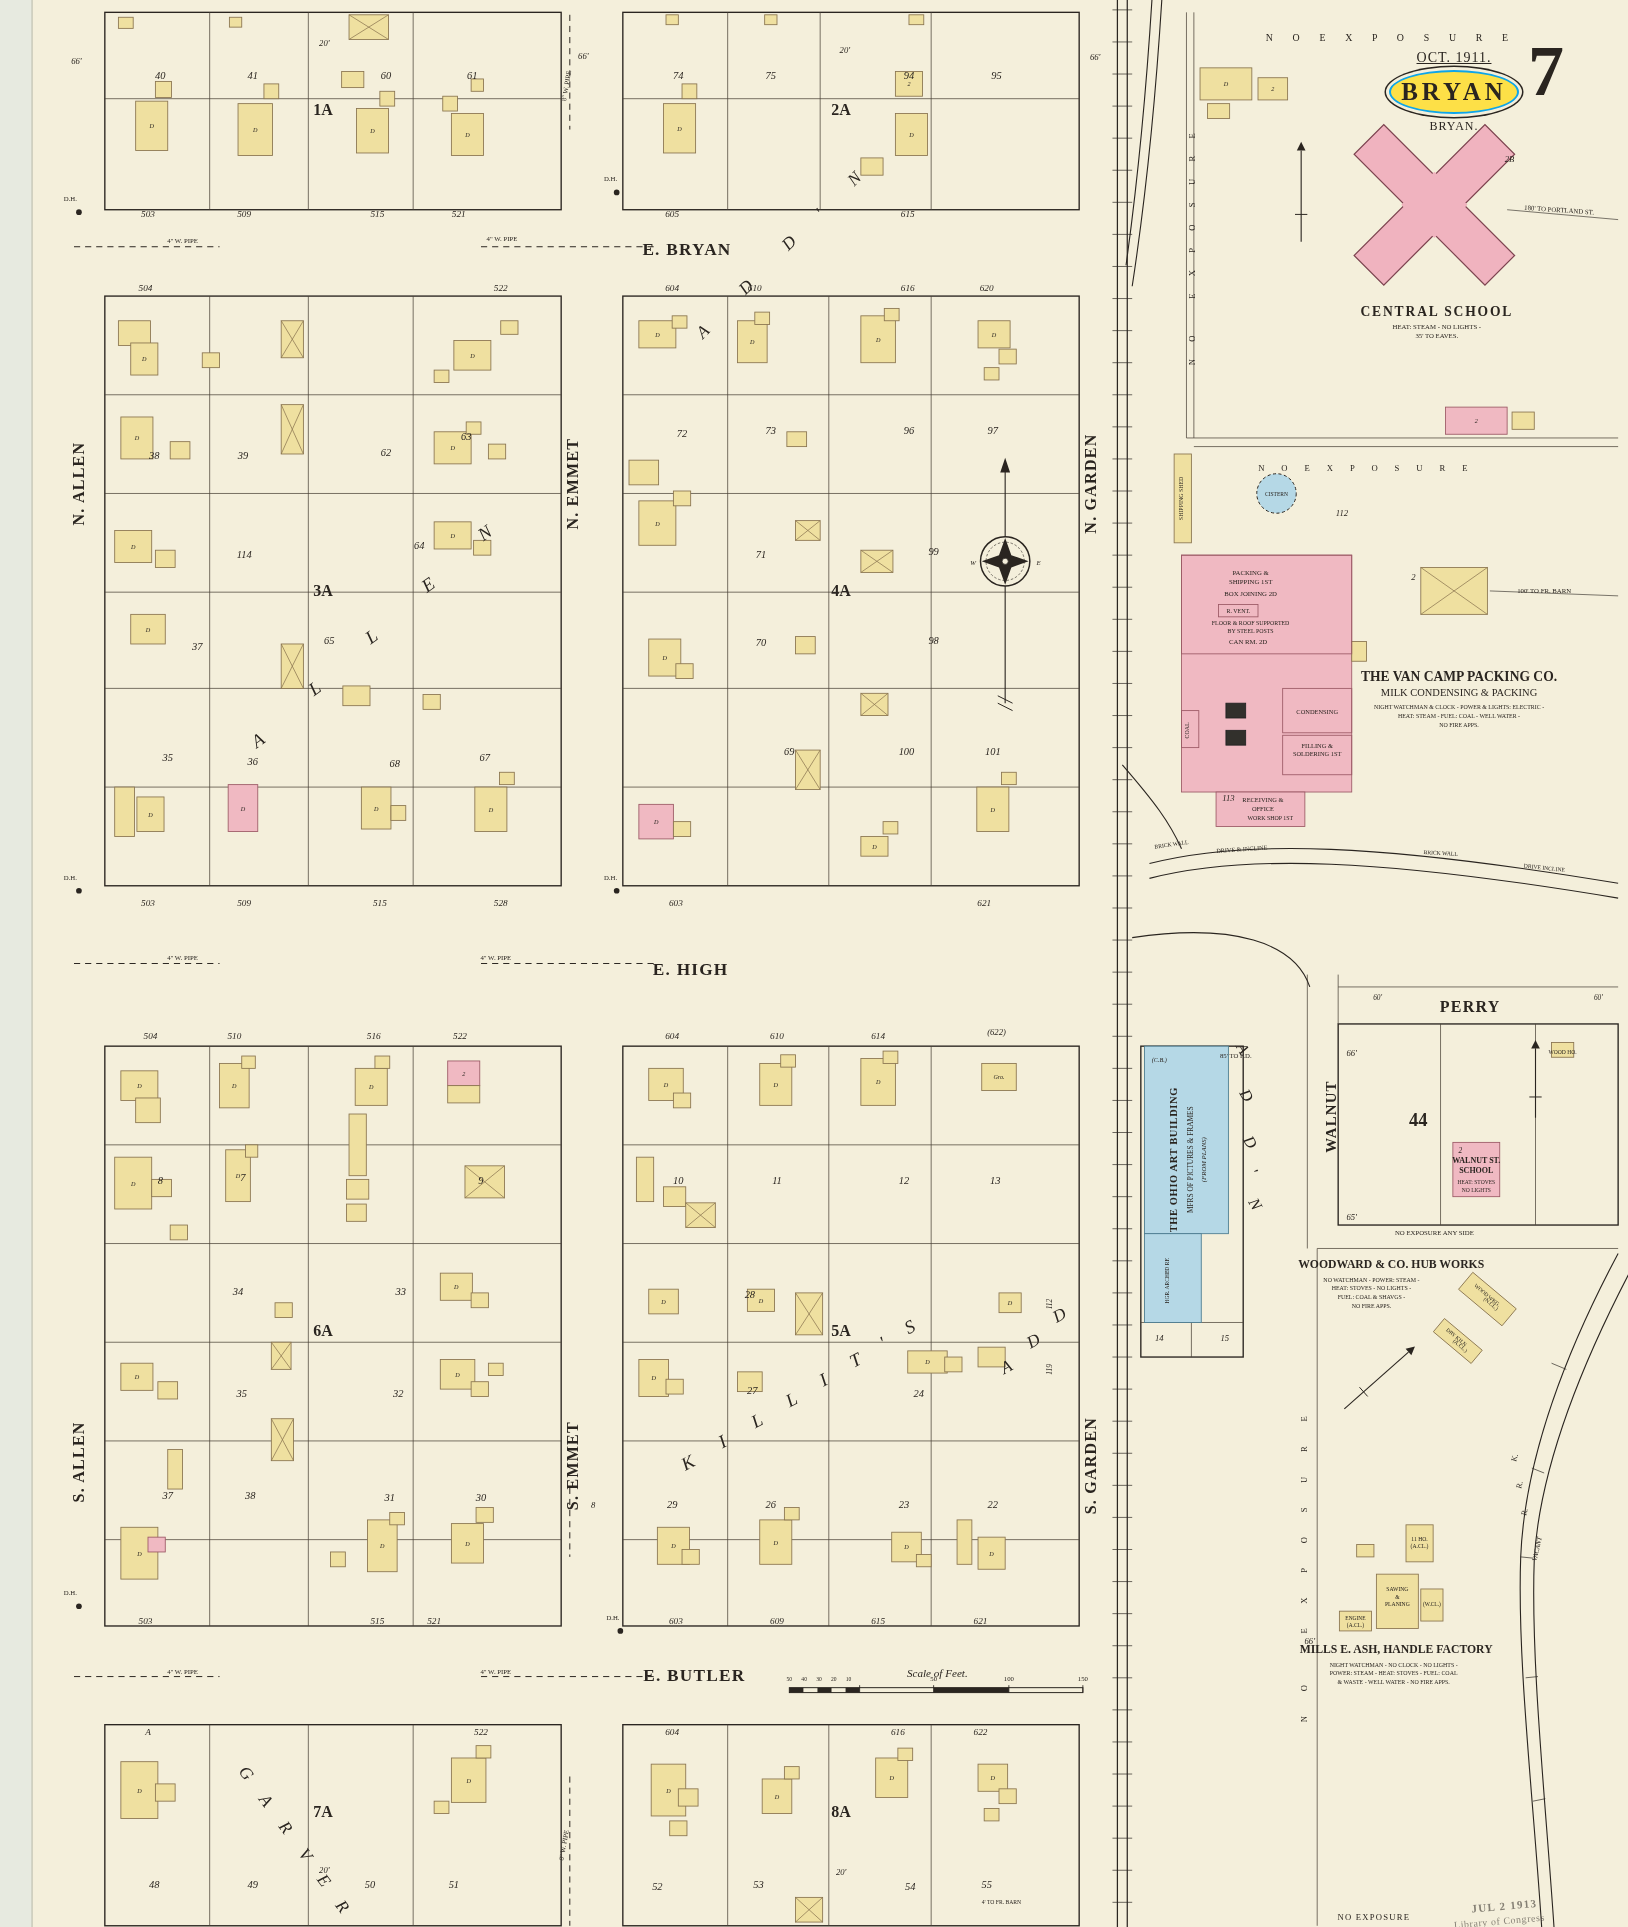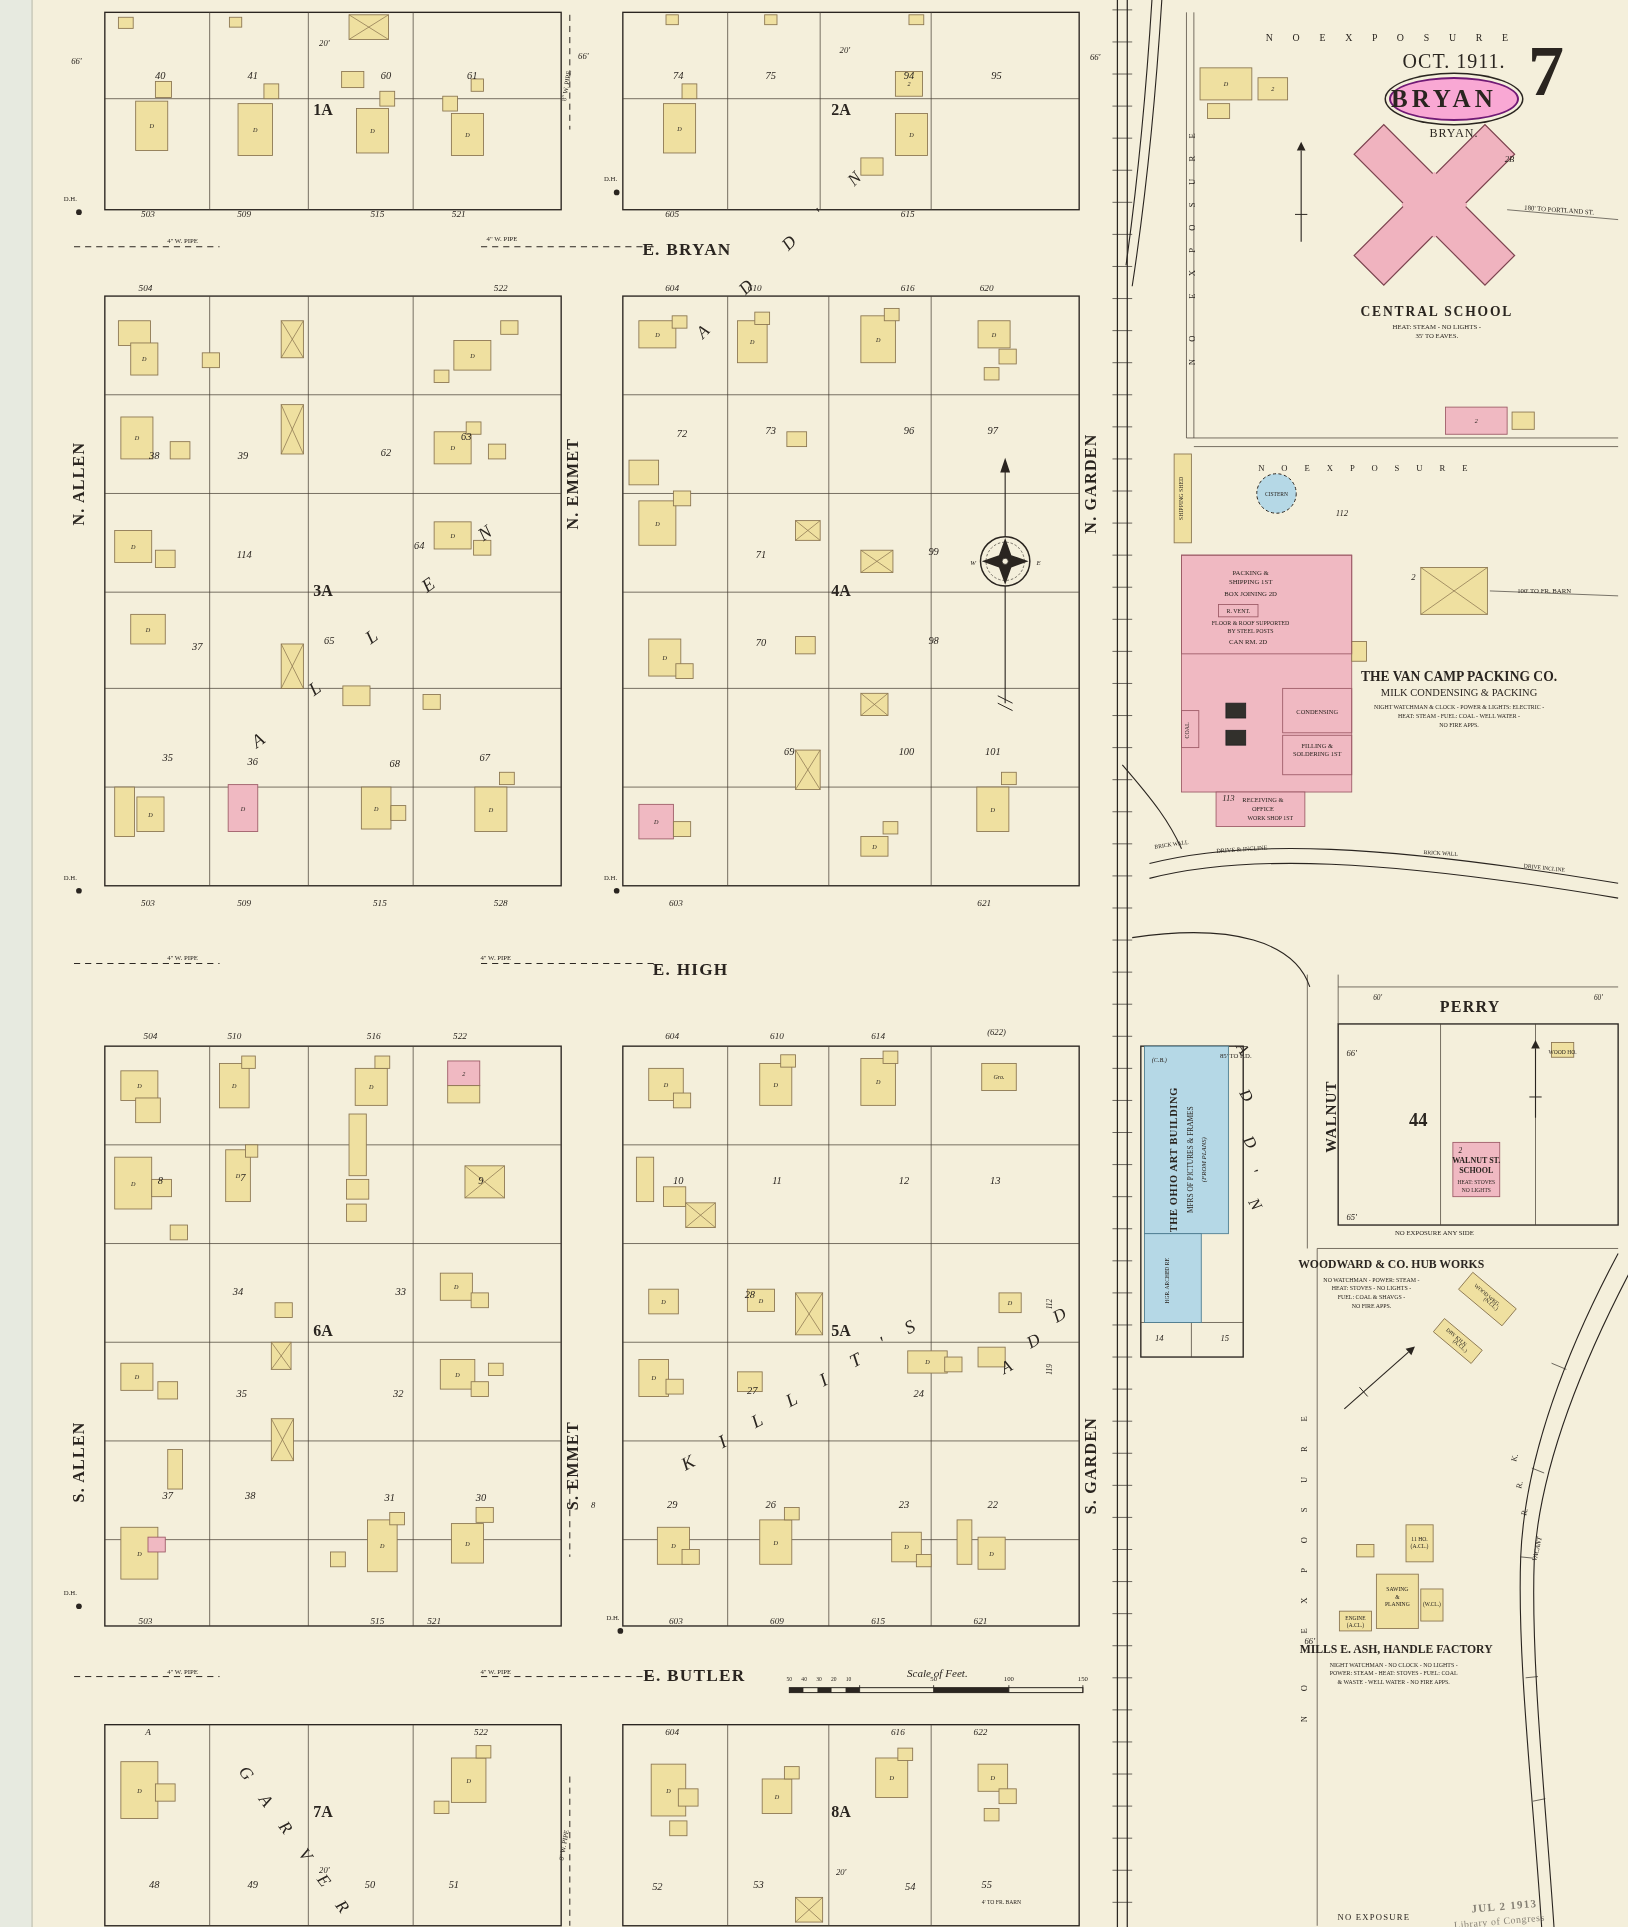--- a/index.html
+++ b/index.html
@@ -1,24 +1,24 @@
 <!DOCTYPE html>
 <html><head>
 <meta charset="utf-8">
 <style>
   html,body{margin:0;padding:0;background:#b9b4a4;}
   .page{position:relative;width:1628px;height:1927px;background:#f4efdb;overflow:hidden;
         font-family:"Liberation Serif",serif;color:#2a2520;}
   .page svg{position:absolute;left:0;top:0;}
   svg text{font-family:"Liberation Serif",serif;fill:#2a2520;}
   .title-block{position:absolute;left:1366px;top:50px;width:176px;text-align:center;}
-  .t-date{font-size:20px;letter-spacing:1px;}
-  .t-oval{margin:4px auto 0;width:126px;height:40px;border:2px solid #701a75;border-radius:50%;
-          display:flex;align-items:center;
-          box-shadow:0 0 0 3px #f4efdb,0 0 0 4.5px #2a2520;background:#f9a8d4;}
+  .t-date{font-size:14px;letter-spacing:1px;text-decoration:underline;}
+  .t-oval{margin:4px auto 0;width:126px;height:40px;border:2px solid #0ea5e9;border-radius:50%;
+          display:flex;align-items:center;justify-content:center;
+          box-shadow:0 0 0 3px #f4efdb,0 0 0 4.5px #2a2520;background:#fde047;}
   .t-oval span{font-size:25px;font-weight:bold;letter-spacing:4px;}
   .t-state{font-size:12px;margin-top:5px;letter-spacing:1px;}
   .sheet-num{position:absolute;left:1528px;top:30px;font-size:72px;font-weight:bold;
              font-family:"Liberation Serif",serif;}
 </style>
 </head>
 <body>
 
 <div class="page">
   <svg id="map" viewBox="0 0 1320 1562" width="1628" height="1927" preserveAspectRatio="none">

